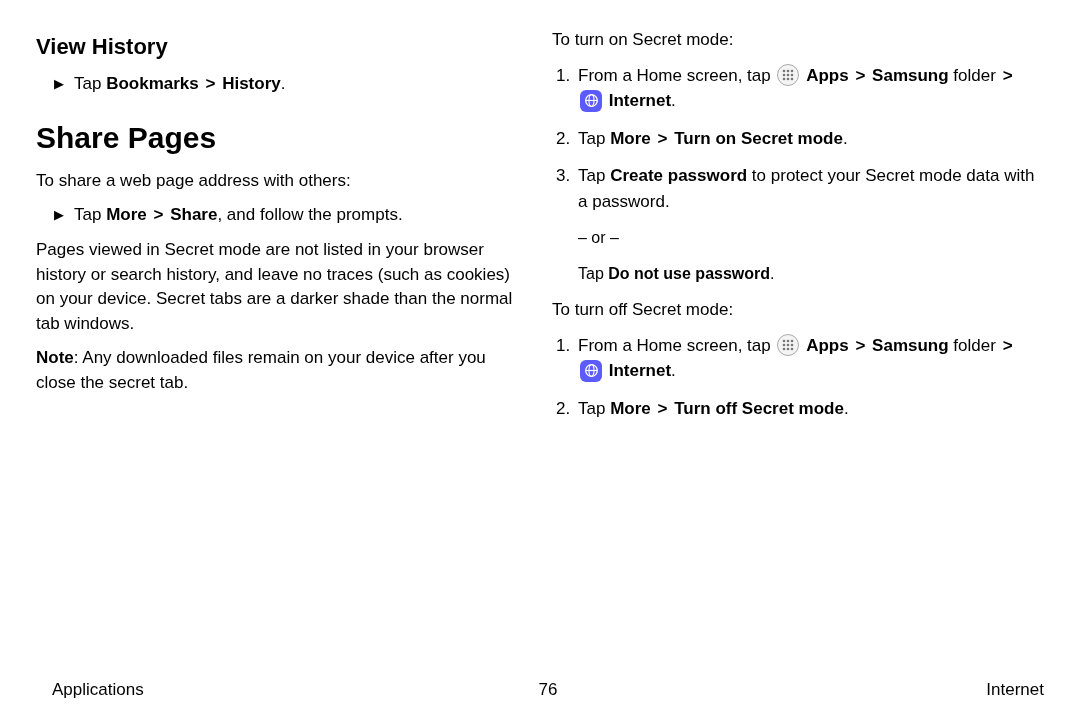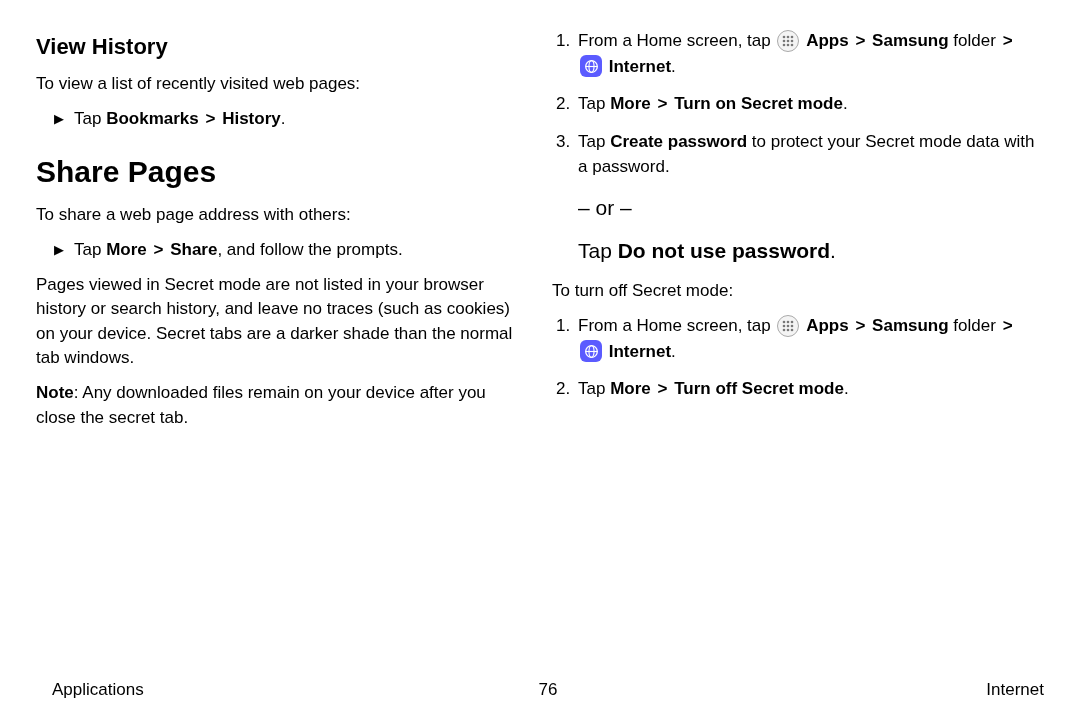--- a/index.html
+++ b/index.html
@@ -60,21 +60,21 @@
     padding-left: 4px;
   }
   .ol-row .num {
     flex: 0 0 22px;
   }
   .ol-row .txt { flex: 1; }
   .b { font-weight: 700; }
   .gt { padding: 0 2px; font-weight: 700; }
   .indent {
     padding-left: 26px;
-    font-size: 21px;
+    font-size: 16px;
     line-height: 1.5;
     margin-bottom: 12px;
   }
   .icon-apps {
     display: inline-flex;
     align-items: center;
     justify-content: center;
     width: 22px; height: 22px;
     border-radius: 50%;
     border: 1px solid #aaa;
@@ -114,21 +114,20 @@
   }
 </style>
 </head>
 <body>
 
 <div class="page">
 
   <div class="col">
 
     <h2 class="sub">View History</h2>
-    <p class="body">To view a list of recently visited web pages:</p>
     <div class="bullet-row">
       <span class="play">▶</span>
       <span>
         <span>Tap </span><span class="b">Bookmarks</span>
         <span class="gt">&gt;</span>
         <span class="b">History</span><span>.</span>
       </span>
     </div>
 
     <h1 class="big">Share Pages</h1>
@@ -143,20 +142,21 @@
     </div>
 
     <p class="body">Pages viewed in Secret mode are not listed in your browser history or search history, and leave no traces (such as cookies) on your device. Secret tabs are a darker shade than the normal tab windows.</p>
     <p class="body">
       <span class="b">Note</span><span>: Any downloaded files remain on your device after you close the secret tab.</span>
     </p>
   </div>
 
   <div class="col">
 
+    <p class="body">To turn on Secret mode:</p>
 
     <div class="ol-row">
       <span class="num">1.</span>
       <span class="txt">
         <span>From a Home screen, tap </span>
         <span class="icon-apps">
           <svg viewBox="0 0 12 12">
               <g fill="#777">
                 <circle cx="2" cy="2" r="1.3"></circle>
                 <circle cx="6" cy="2" r="1.3"></circle>

